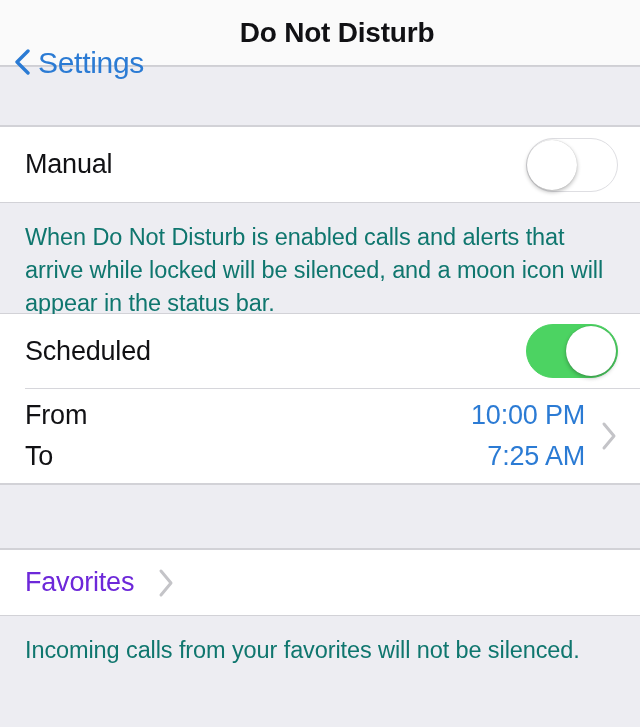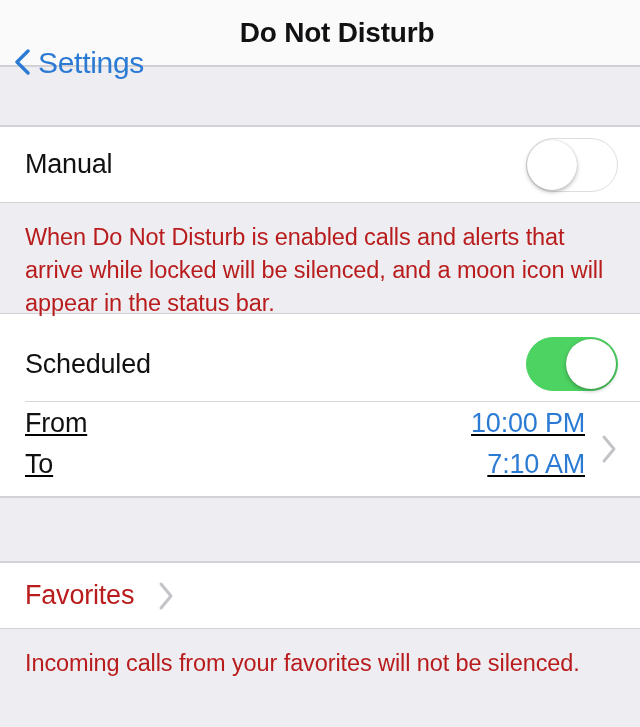--- a/index.html
+++ b/index.html
@@ -137,21 +137,21 @@
     border-radius: 50%;
     background: #ffffff;
     box-shadow: 0 2px 4px rgba(0,0,0,0.28), 0 0 1px rgba(0,0,0,0.22);
   }
   .switch.off .knob { left: 1px; }
   .switch.on  .knob { left: 40px; }
 
   
   .footnote {
     background: #ededf2;
-    color: #b91c1c;
+    color: #0f766e;
     font-size: 23.5px;
     line-height: 33px;
     padding: 18px 28px 18px 25px;
     box-sizing: border-box;
     letter-spacing: -0.1px;
   }
 
   
   .schedule-row {
     position: relative;
@@ -163,23 +163,22 @@
     cursor: pointer;
   }
   .schedule-lines {
     flex: 1 1 auto;
     display: flex;
     flex-direction: column;
     justify-content: center;
   }
   .schedule-line {
     display: flex;
-    align-items: flex-start;
+    align-items: center;
     height: 41px;
-    text-decoration: underline;
   }
   .schedule-name {
     font-size: 27px;
     color: #111114;
     letter-spacing: -0.2px;
     flex: 1 1 auto;
   }
   .schedule-value {
     font-size: 27px;
     color: #2b7bd4;
@@ -191,21 +190,21 @@
     flex: none;
     width: 17px;
     height: 30px;
     margin-left: 16px;
     display: block;
   }
 
   
   .value-text {
     font-size: 27px;
-    color: #b91c1c;
+    color: #6d28d9;
     letter-spacing: -0.2px;
     margin-right: 8px;
   }
 </style>
 </head>
 <body>
 
 <div class="screen">
 
   <div class="navbar">
@@ -226,39 +225,39 @@
       <span class="switch off">
         <span class="track"></span>
         <span class="knob"></span>
       </span>
     </div>
   </div>
 
   <div class="footnote" style="height:110px;">When Do Not Disturb is enabled calls and alerts that arrive while locked will be silenced, and a moon icon will appear in the status bar.</div>
 
   <div class="group">
-    <div class="row" style="height:74px;margin-top:13px;">
+    <div class="row" style="height:74px;">
       <span class="row-label">Scheduled</span>
       <span class="switch on">
         <span class="track"></span>
         <span class="knob"></span>
       </span>
     </div>
 
     <div class="row-sep"></div>
 
     <div class="schedule-row" style="height:94px;">
       <div class="schedule-lines">
         <div class="schedule-line">
           <span class="schedule-name">From</span>
           <span class="schedule-value">10:00 PM</span>
         </div>
         <div class="schedule-line">
           <span class="schedule-name">To</span>
-          <span class="schedule-value">7:10 AM</span>
+          <span class="schedule-value">7:25 AM</span>
         </div>
       </div>
       <svg class="chev" viewBox="0 0 17 30">
         <polyline points="3,3 13,15 3,27" fill="none" stroke="#c4c4c8" stroke-width="3" stroke-linecap="round" stroke-linejoin="round"></polyline>
       </svg>
     </div>
   </div>
 
   <div class="gap" style="height:65px;"></div>
 

